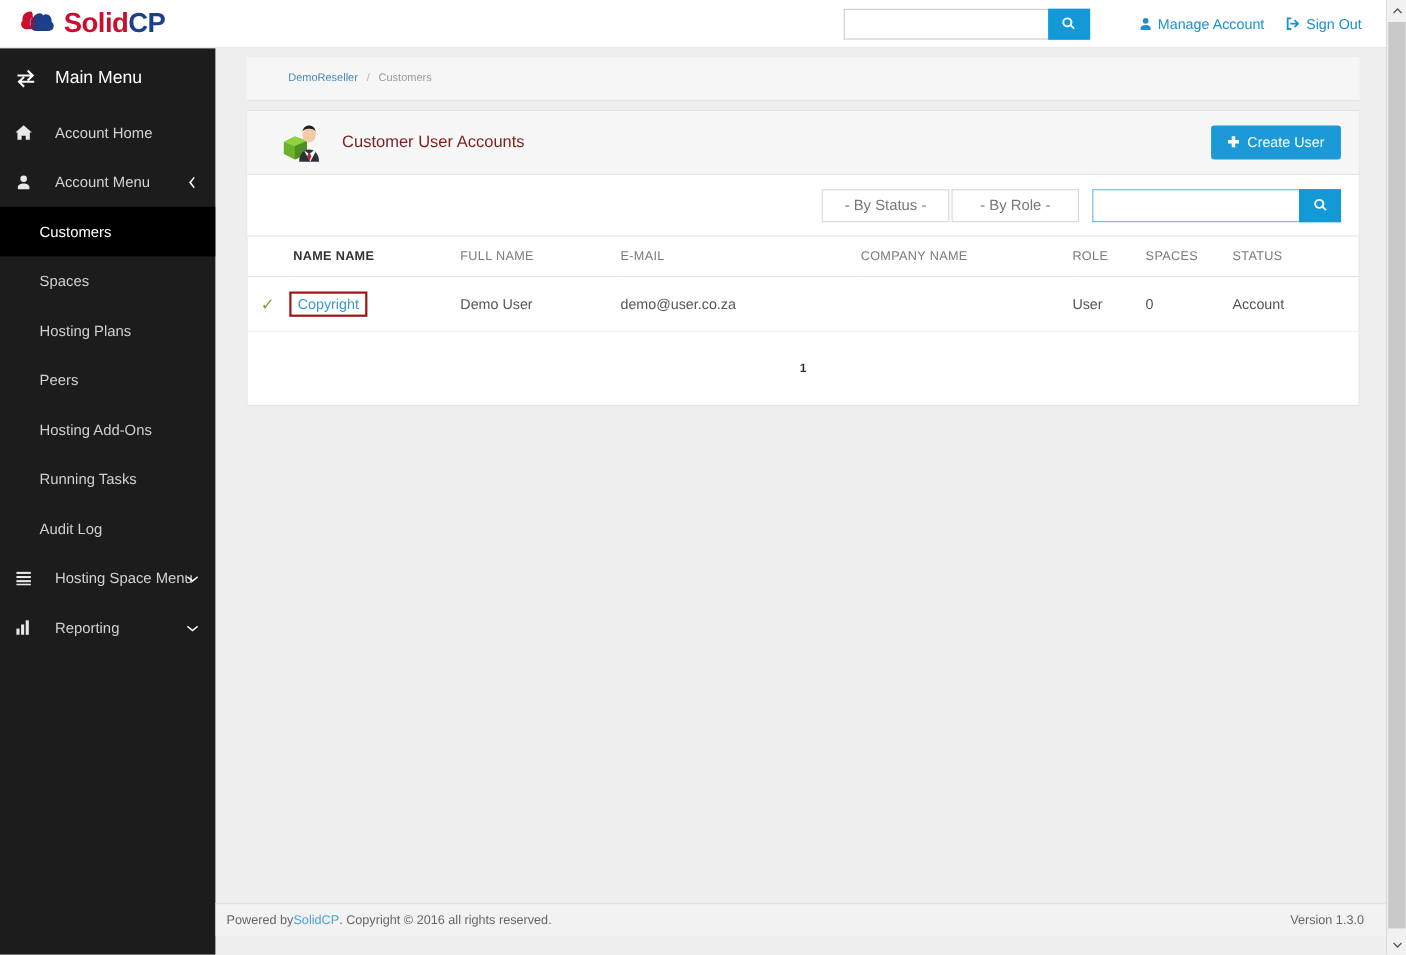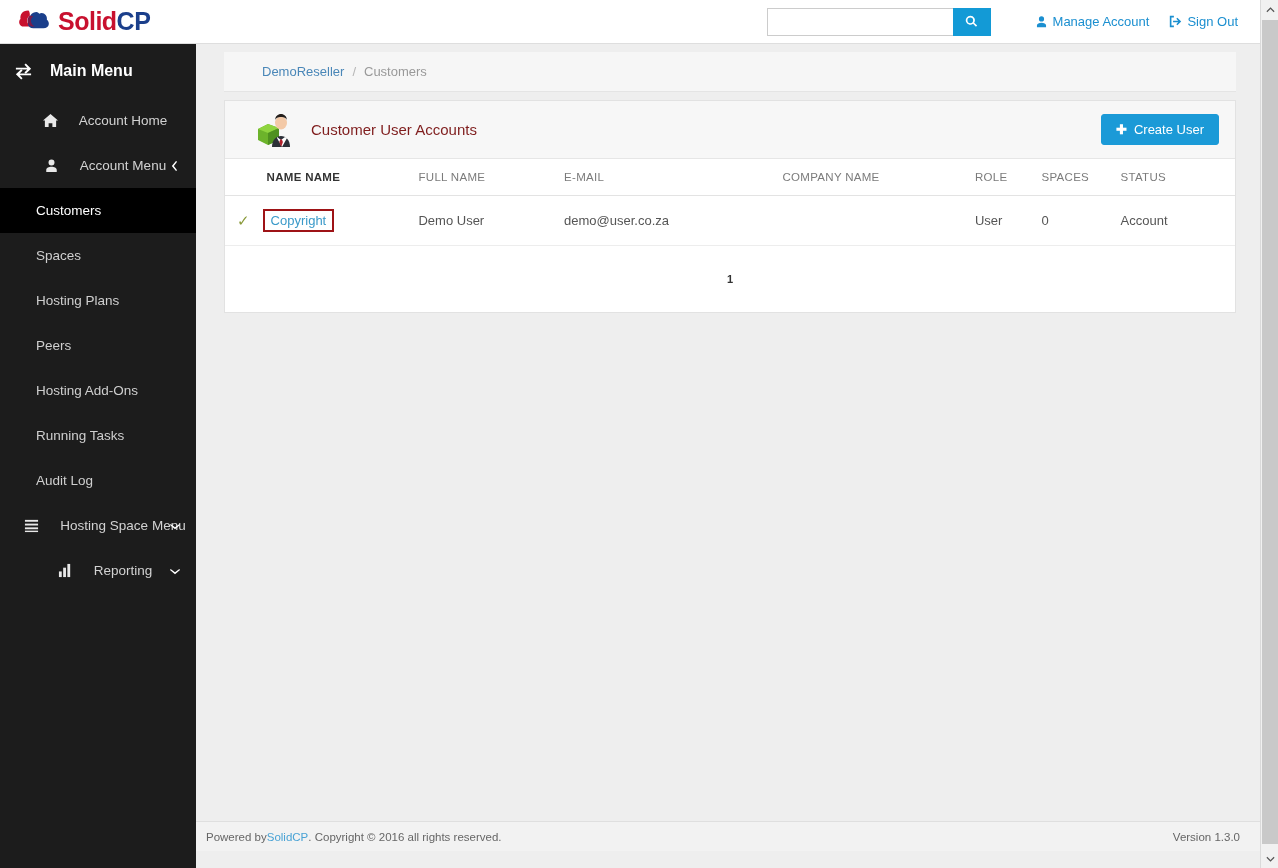--- a/index.html
+++ b/index.html
@@ -74,34 +74,33 @@
   .sidebar {
     position: absolute; top: 44px; left: 0;
     width: 196px; height: 824px;
     background: #1c1c1c;
   }
   .menu-title {
     display: flex; align-items: center;
     height: 54px;
     padding-left: 14px;
     color: #ffffff;
-    font-size: 16px; font-weight: bold;
+    font-size: 16px; font-weight: normal;
   }
   .menu-title .mt-icon { width: 22px; margin-right: 14px; display:flex; }
   .menu-title .mt-icon svg { width: 19px; height: 19px; fill: #ffffff; }
 
   .nav-item {
     display: flex; align-items: center;
     height: 45px;
     padding-left: 14px;
     color: #d2d2d2;
     font-size: 13.5px;
     cursor: pointer;
     position: relative;
-    justify-content: center;
   }
   .nav-item .ni-icon { width: 22px; margin-right: 14px; display: flex; align-items: center; }
   .nav-item .ni-icon svg { width: 15px; height: 15px; fill: #e8e8e8; }
   .nav-item .chev {
     position: absolute; right: 16px;
     display: flex; align-items: center;
   }
   .nav-item .chev svg { width: 10px; height: 10px; fill: #ffffff; }
   .nav-sub {
     display: flex; align-items: center;
@@ -122,21 +121,21 @@
     width: 1064px; height: 824px;
     background: #eeeeee;
   }
   .breadcrumb-bar {
     position: absolute; top: 8px; left: 28px;
     width: 1012px; height: 40px;
     background: #f6f6f6;
     border-bottom: 1px solid #e4e4e4;
     display: flex; align-items: center;
     padding-left: 38px;
-    font-size: 13px;
+    font-size: 10px;
   }
   .bc-link { color: #4a87b8; text-decoration: none; }
   .bc-sep { color: #b5b5b5; margin: 0 8px; }
   .bc-cur { color: #999999; }
 
   .card {
     position: absolute; top: 56px; left: 28px;
     width: 1012px;
     background: #ffffff;
     border: 1px solid #e2e2e2;
@@ -446,20 +445,32 @@
             <path d="M25.3 30.5h1.6l1 2.5-1.8 5-1.8-5z" fill="#b3212c"></path>
           </svg>
         </span>
         <span class="card-title">Customer User Accounts</span>
         <div class="btn-create">
           <span class="plus">✚</span>
           <span>Create User</span>
         </div>
       </div>
 
+      <div class="filter-row">
+        <div class="select-box">- By Status -</div>
+        <div class="select-box">- By Role -</div>
+        <div class="srch2">
+          <input class="srch2-input" type="text" autofocus="" placeholder="" style="">
+          <div class="srch2-btn">
+            <svg viewBox="0 0 16 16">
+              <path d="M6.5 1a5.5 5.5 0 1 0 3.4 9.8l3.6 3.6 1.4-1.4-3.6-3.6A5.5 5.5 0 0 0 6.5 1zm0 2a3.5 3.5 0 1 1 0 7 3.5 3.5 0 0 1 0-7z"></path>
+            </svg>
+          </div>
+        </div>
+      </div>
 
       <table class="users">
         <thead>
           <tr>
             <th class="col-check"></th>
             <th class="col-user primary">NAME NAME</th>
             <th class="col-full">FULL NAME</th>
             <th class="col-mail">E-MAIL</th>
             <th class="col-comp">COMPANY NAME</th>
             <th class="col-role">ROLE</th>

